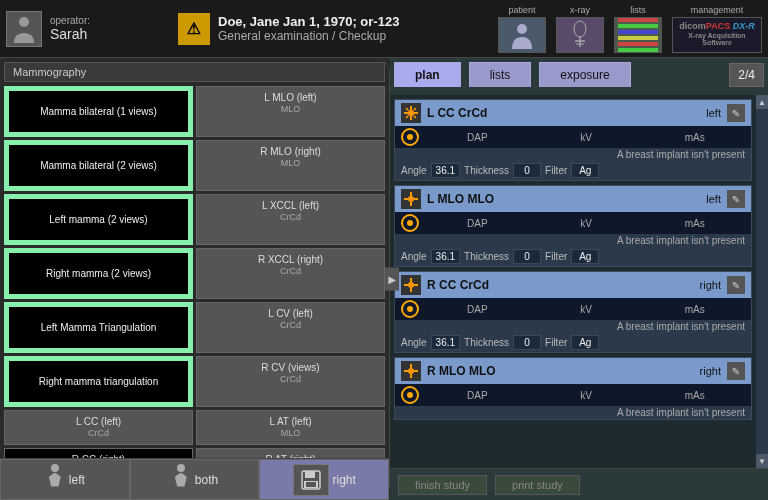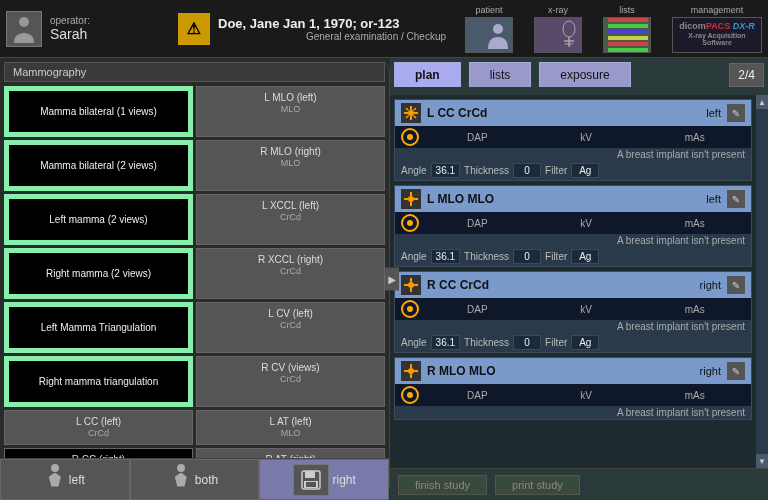--- a/index.html
+++ b/index.html
@@ -31,43 +31,42 @@
     }
     .operator-label { font-size: 10px; color: #aaa; }
     .operator-name { font-size: 14px; color: #ddd; }
     .patient-info {
       display: flex;
       flex-direction: column;
       justify-content: center;
       flex: 1;
     }
     .patient-name { font-size: 13px; color: #eee; font-weight: bold; }
-    .patient-sub { font-size: 10px; color: #aaa; text-align: right; }
+    .patient-sub { font-size: 12px; color: #aaa; }
 
     .top-nav-icons {
       display: flex;
       gap: 10px;
       align-items: center;
     }
     .nav-icon-group {
       display: flex;
       flex-direction: column;
       align-items: center;
       gap: 2px;
-      margin-left: 11px;
     }
     .nav-icon-label { font-size: 9px; color: #aaa; }
     .nav-thumb {
       width: 48px;
       height: 36px;
       background: #3a4a5a;
       border: 1px solid #555;
       display: flex;
       align-items: center;
-      justify-content: flex-end;
+      justify-content: center;
       cursor: pointer;
     }
     .nav-thumb.patient-thumb { background: #4a5a6a; }
     .nav-thumb.xray-thumb { background: #5a4a6a; }
     .nav-thumb.lists-thumb { background: #4a5a4a; }
     .nav-thumb.mgmt-thumb {
       background: #1a1a2a;
       width: 90px;
     }
 

